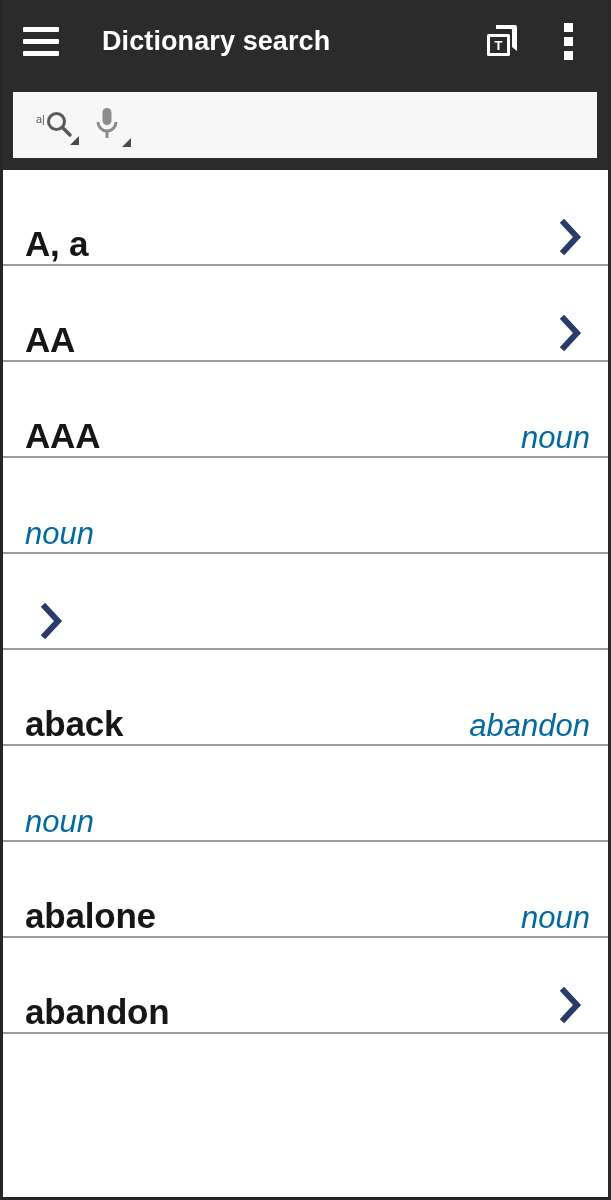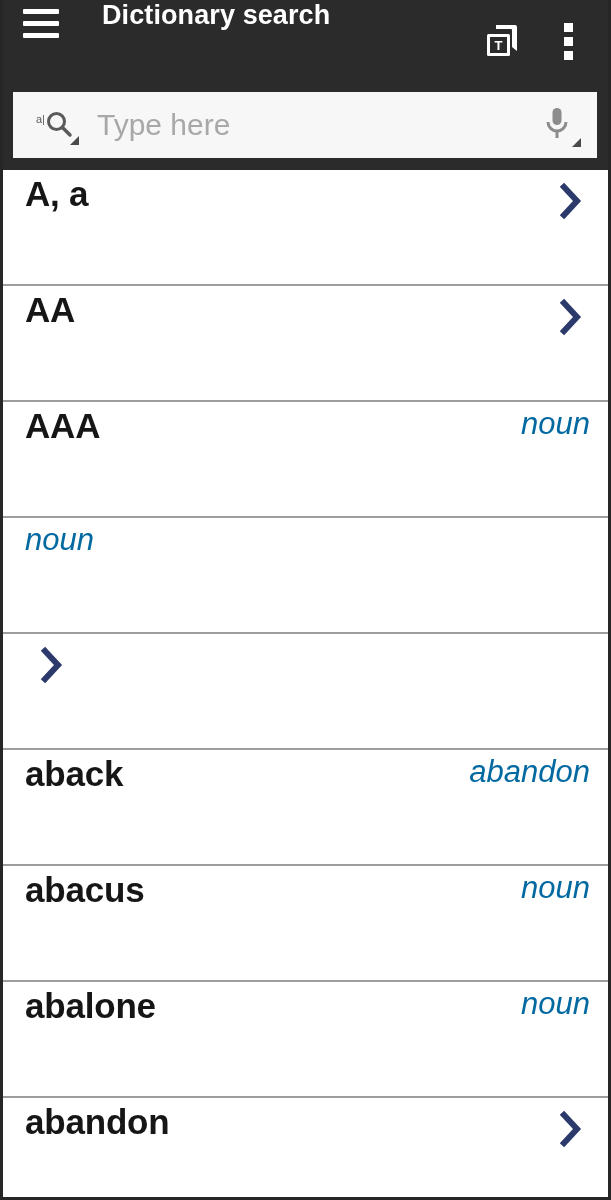--- a/index.html
+++ b/index.html
@@ -25,20 +25,21 @@
   .appbar {
     position:relative;
     height:170px;
     background:#2b2b2b;
     padding:0;
   }
 
   .appbar-top {
     height:82px;
     display:flex;
+    align-items:center;
     padding:0 18px 0 20px;
   }
 
   .hamburger-btn {
     width:46px; height:46px;
     display:flex; flex-direction:column;
     justify-content:center; align-items:flex-start;
     gap:7px;
     cursor:pointer;
     flex:0 0 auto;
@@ -138,23 +139,23 @@
   }
 
   
   .list {
     position:relative;
     width:100%;
   }
 
   .row {
     position:relative;
-    height:116px;
+    height:96px;
     display:flex;
-    align-items:flex-start;
+    align-items:flex-end;
     padding:4px 10px 0 22px;
     background:#ffffff;
     border-bottom:2px solid #9d9d9d;
     cursor:pointer;
   }
 
   .row-term {
     flex:1 1 auto;
     font-size:35px;
     color:#161616;
@@ -224,21 +225,20 @@
 
         <div class="search-icon-btn">
           <svg width="40" height="34" viewBox="0 0 40 34" aria-hidden="true">
             <text x="1" y="15" font-family="Liberation Sans, sans-serif" font-size="11" fill="#5a5a5a">a|</text>
             <circle cx="21.5" cy="13.5" r="8" fill="none" stroke="#5a5a5a" stroke-width="3"></circle>
             <line x1="27.5" y1="19.5" x2="35" y2="27" stroke="#5a5a5a" stroke-width="3.5" stroke-linecap="round"></line>
           </svg>
           <span class="corner"></span>
         </div>
 
-        <input class="search-input" type="text" placeholder="Type here" style="">
 
         <div class="mic-btn">
           <svg width="26" height="40" viewBox="0 0 26 40" aria-hidden="true">
             <rect x="8.5" y="3" width="9" height="17" rx="4.5" fill="#8c8c8c"></rect>
             <path d="M4 17 a9 9 0 0 0 18 0" fill="none" stroke="#8c8c8c" stroke-width="3"></path>
             <line x1="13" y1="26" x2="13" y2="33" stroke="#8c8c8c" stroke-width="3"></line>
           </svg>
           <span class="corner"></span>
         </div>
 
@@ -276,21 +276,20 @@
           <svg width="26" height="40" viewBox="0 0 26 40">
             <polyline points="6,6 19,20 6,34" fill="none" stroke="#2b3a6b" stroke-width="6" stroke-linecap="square" stroke-linejoin="miter"></polyline>
           </svg>
         </div>
       </div>
       <div class="row has-pos">
         <div class="row-term">aback</div>
         <div class="row-pos">abandon</div>
       </div>
       <div class="row has-pos">
-        <div class="row-term">abacus</div>
         <div class="row-pos">noun</div>
       </div>
       <div class="row has-pos">
         <div class="row-term">abalone</div>
         <div class="row-pos">noun</div>
       </div>
       <div class="row has-chevron">
         <div class="row-term">abandon</div>
         <div class="chevron">
           <svg width="26" height="40" viewBox="0 0 26 40">

